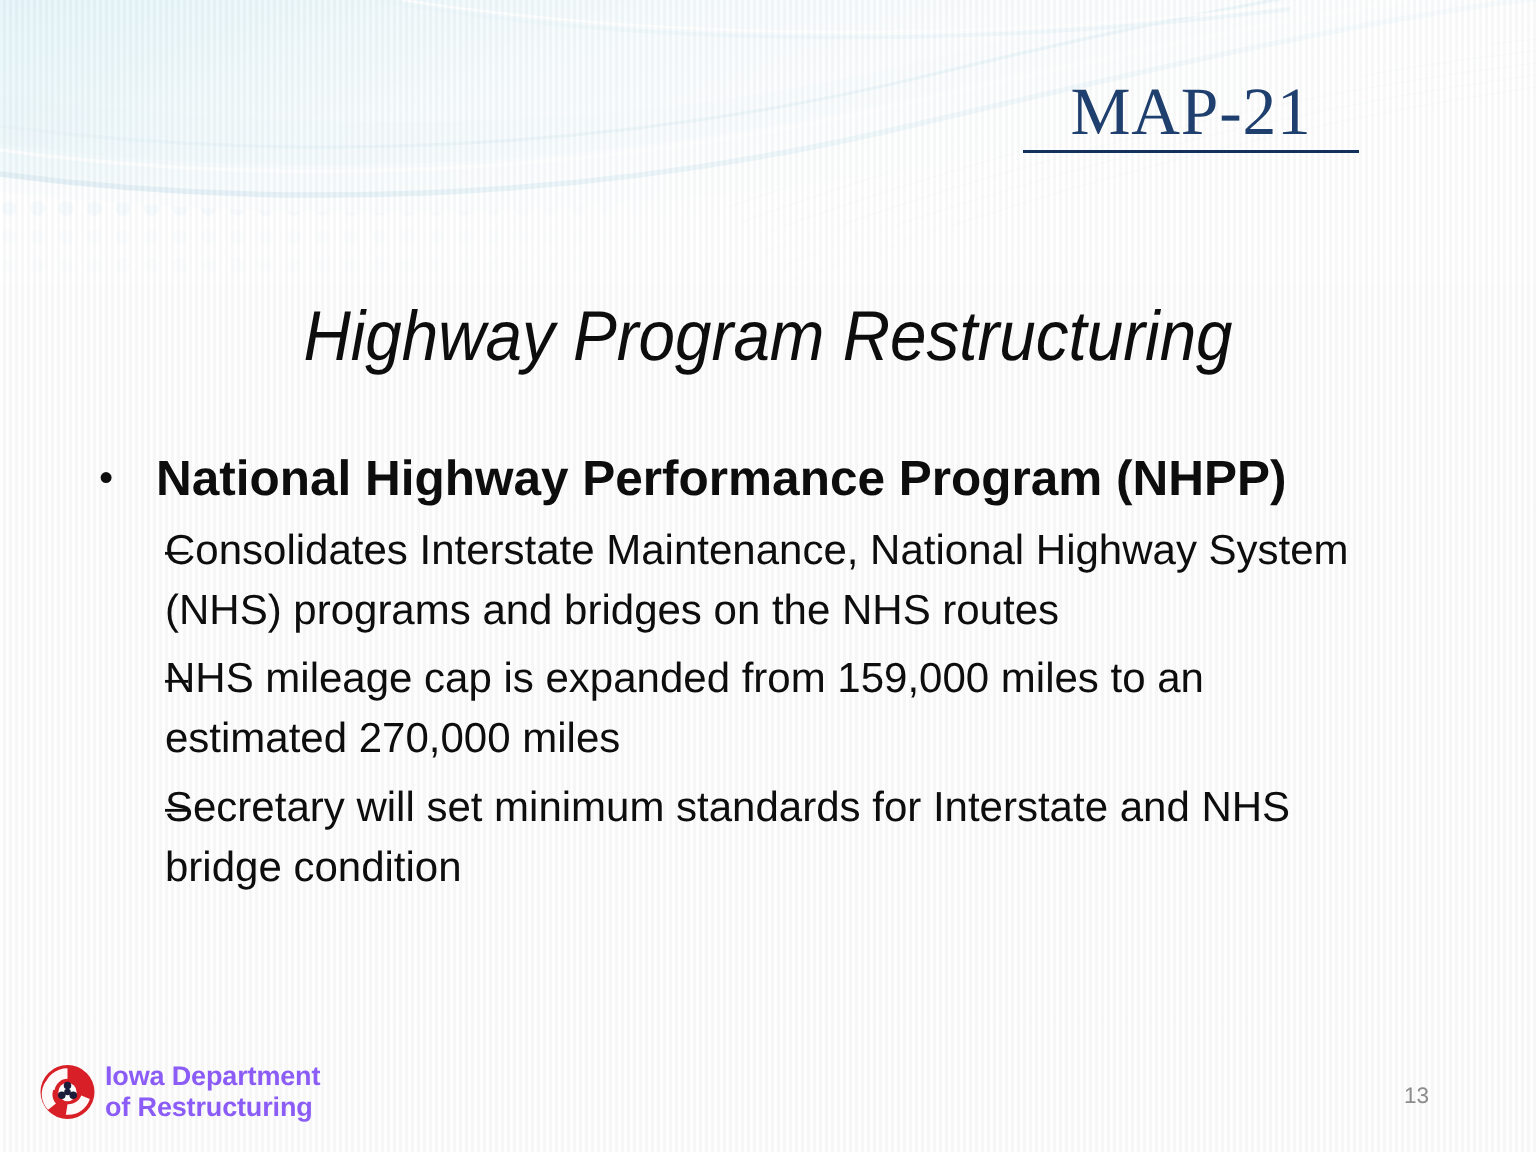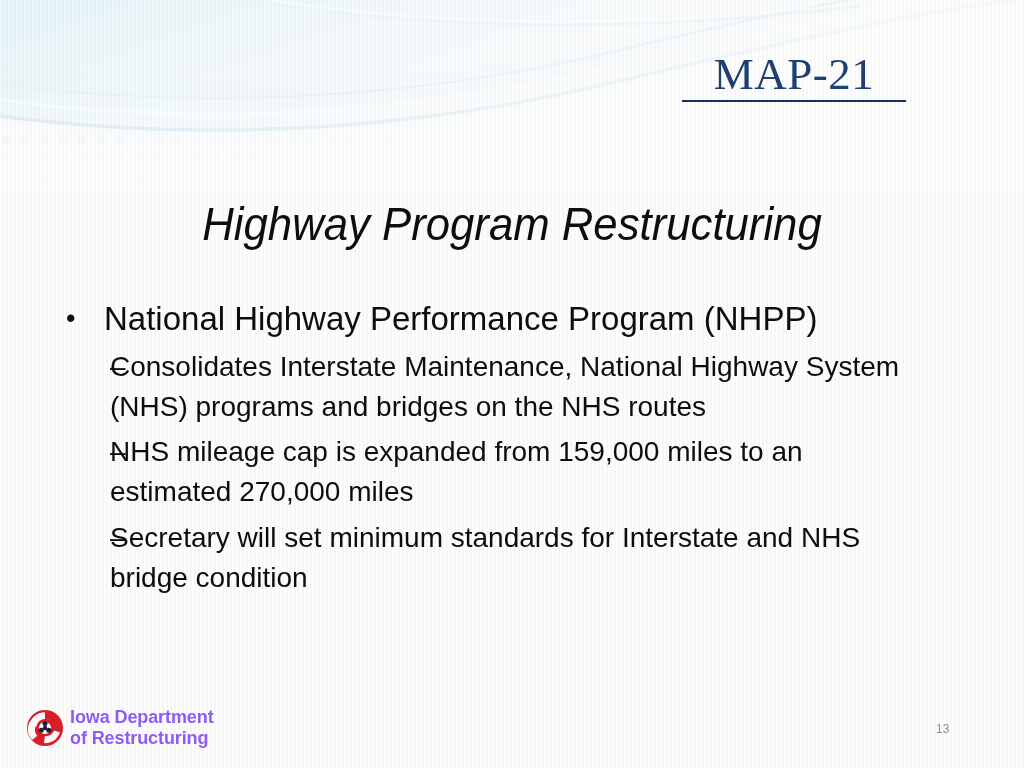--- a/index.html
+++ b/index.html
@@ -118,20 +118,21 @@
     width: 46px;
     flex: 0 0 46px;
     font-size: 27px;
     line-height: 1.35;
     text-align: left;
     padding-left: 8px;
     box-sizing: border-box;
   }
   .bullet-l1 .text {
     flex: 1 1 auto;
+    font-weight: bold;
   }
 
   .sub-list {
     margin-top: 6px;
   }
   .bullet-l2 {
     display: flex;
     align-items: flex-start;
     font-size: 28px;
     line-height: 1.42;
@@ -171,21 +172,21 @@
     line-height: 1.18;
     color: #8b5cf6;
     letter-spacing: -0.1px;
     white-space: nowrap;
   }
 
   .page-number {
     position: absolute;
     left: 936px;
     top: 722px;
-    font-size: 12px;
+    font-size: 15px;
     color: #8c8c8c;
     z-index: 5;
   }
 </style>
 </head>
 <body>
 
 <div class="slide">
 
   <div class="header-deco">

